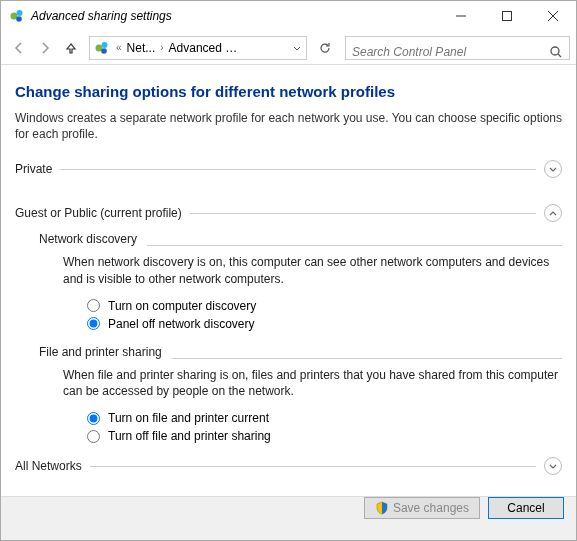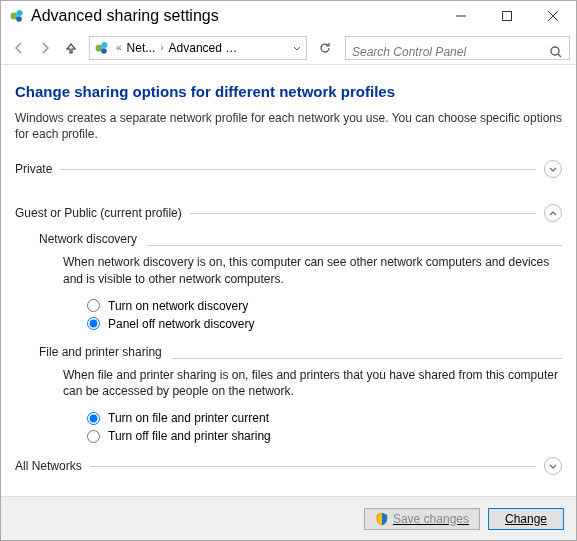--- a/index.html
+++ b/index.html
@@ -19,21 +19,21 @@
   .titlebar {
     height: 30px;
     display: flex;
     align-items: center;
     padding-left: 8px;
     background: #fff;
   }
   .titlebar .app-icon {
     width: 16px; height: 16px; margin-right: 6px;
   }
-  .titlebar .title { flex: 0 0 auto; font-size: 16px; }
+  .titlebar .title { flex: 0 0 auto; font-size: 12px; font-style: italic; }
   .titlebar .spacer { flex: 1; }
   .win-btns { display: flex; height: 100%; }
   .win-btn {
     width: 46px; height: 30px;
     display: flex; align-items: center; justify-content: center;
     color: #333;
   }
   
   .navbar {
     height: 34px;
@@ -125,22 +125,22 @@
   .radio-row {
     display:flex; align-items:center; height:18px; gap:4px;
   }
   .radio-row input[type=radio] { margin-right:4px; }
   .radio-row label { font-size:12px; }
   
   .footer {
     height: 44px;
     background: #f0f0f0;
     border-top: 1px solid #ddd;
-    display:flex; align-items:center; justify-content:flex-end;
-    padding: 0 12px; gap:8px;text-decoration:underline;
+    display:flex; justify-content:flex-end;
+    padding: 0 12px; gap:8px;
   }
   .btn {
     height: 22px;
     min-width: 76px;
     padding: 0 10px;
     border: 1px solid #adadad;
     background: #e1e1e1;
     font-size:12px;
     display:flex; align-items:center; justify-content:center; gap:4px;
   }
@@ -253,21 +253,21 @@
 
   <div class="subsection">
     <div class="sub-header">
       <span class="label">Network discovery</span>
       <div class="line"></div>
     </div>
     <div class="sub-desc">When network discovery is on, this computer can see other network computers and devices and is visible to other network computers.</div>
     <div class="radio-group">
       <div class="radio-row">
         <input type="radio" name="nd" id="nd-on" style="">
-        <label for="nd-on">Turn on network discovery</label>
+        <label for="nd-on">Turn on computer discovery</label>
       </div>
       <div class="radio-row">
         <input type="radio" name="nd" id="nd-off" checked="" style="">
         <label for="nd-off">Panel off network discovery</label>
       </div>
     </div>
   </div>
 
   <div class="subsection">
     <div class="sub-header">
@@ -300,15 +300,15 @@
 
 <div class="footer">
   <button class="btn disabled">
     <svg class="shield" viewBox="0 0 14 14">
       <path d="M7 1 L12 3 L12 7 C12 10 9.5 12.5 7 13 C4.5 12.5 2 10 2 7 L2 3 Z" fill="#ffc107" stroke="#b08000" stroke-width="0.6"></path>
       <path d="M7 1 L12 3 L12 7 C12 10 9.5 12.5 7 13 L7 1 Z" fill="#1976d2"></path>
     </svg>
     <span>Save changes</span>
   </button>
   <button class="btn primary">
-    <span>Change</span>
+    <span>Cancel</span>
   </button>
 </div>
 
 </body></html>

